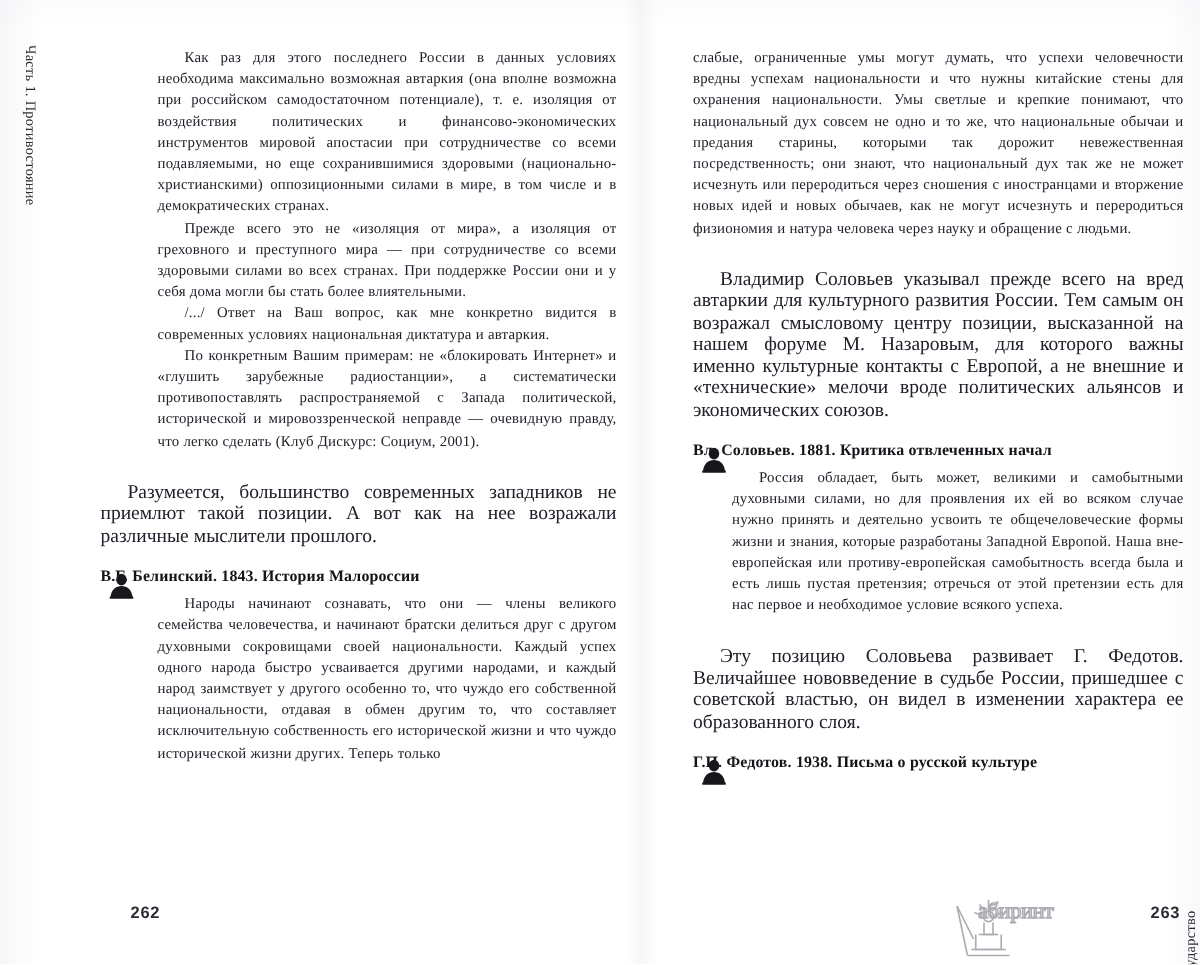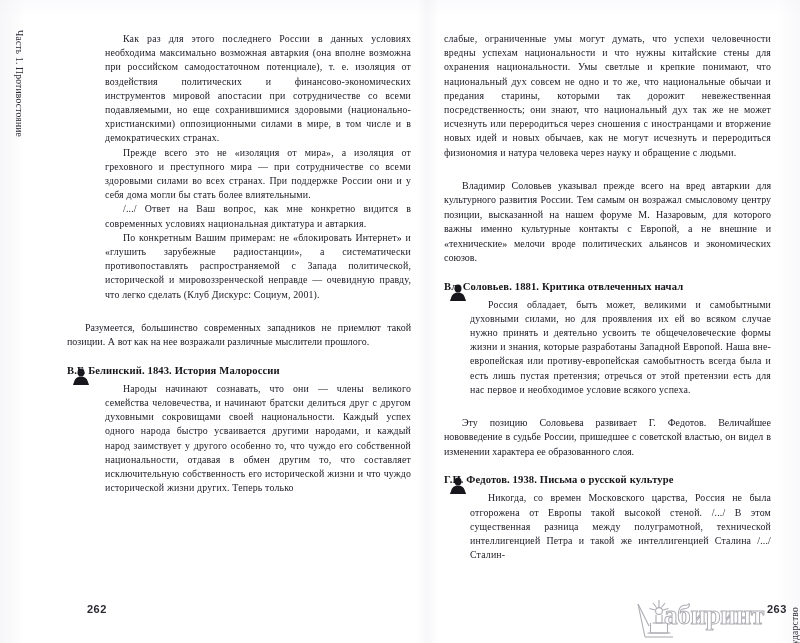--- a/index.html
+++ b/index.html
@@ -66,25 +66,25 @@
     transform-origin: right bottom;
     transform: rotate(-90deg) translate(0, 13px);
   }
 
   
   .col {
     position: absolute;
     top: 32px;
   }
   #col-left  { left: 67px;  width: 344px; }
-  #col-right { left: 444px; width: 327px; }
+  #col-right { left: 462px; width: 327px; }
 
   p {
     margin: 0;
-    font-size: 10px;
+    font-size: 13px;
     line-height: 14.45px;
     text-align: justify;
     text-justify: inter-word;
     word-spacing: .1px;
     color: #20202a;
   }
   p.indent { text-indent: 18px; }
   p.noindent { text-indent: 0; }
 
   
@@ -143,25 +143,25 @@
     position: absolute;
     left: 636px;
     top: 596px;
     width: 150px;
     height: 42px;
     pointer-events: none;
     opacity: .72;
   }
   #watermark .wm-text {
     position: absolute;
-    left: 28px;
+    left: 16px;
     top: 4px;
     font-family: "Liberation Serif", "DejaVu Serif", serif;
-    font-size: 27px;
-    font-weight: bold;
+    font-size: 15px;
+    font-weight: normal;
     color: transparent;
     -webkit-text-stroke: 1px #8d8d96;
     letter-spacing: -.3px;
   }
   #watermark .wm-mark {
     position: absolute;
     left: 0px;
     top: 0px;
   }
 </style>
@@ -247,23 +247,20 @@
       <p class="src-head">Г.П. Федотов. 1938. Письма о русской культуре</p>
 
       <span class="speaker-icon">
         <svg width="20" height="20" viewBox="0 0 20 20">
           <ellipse cx="10" cy="5.4" rx="3.5" ry="3.9" fill="#17171d"></ellipse>
           <path d="M2.6 17.2 C3.2 11.9 6.2 9.6 10 9.6 C13.8 9.6 16.8 11.9 17.4 17.2 Z" fill="#17171d"></path>
           <rect x="2.1" y="16.6" width="15.8" height="1.5" rx="0.5" fill="#17171d"></rect>
         </svg>
       </span>
 
-      <div class="quote quote-top" style="margin-left:26px">
-        <p class="indent">Никогда, со времен Московского царства, Россия не была отгорожена от Европы такой высокой стеной. /.../ В этом существенная разница между полуграмотной, технической интеллигенцией Петра и такой же интеллигенцией Сталина /.../ Сталин-</p>
-      </div>
     </div>
   </div>
 
   <div class="folio" id="folio-left">262</div>
 
   <div class="folio" id="folio-right">263</div>
 
   <div id="watermark">
     <span class="wm-mark">
       <svg width="46" height="42" viewBox="0 0 46 42">

